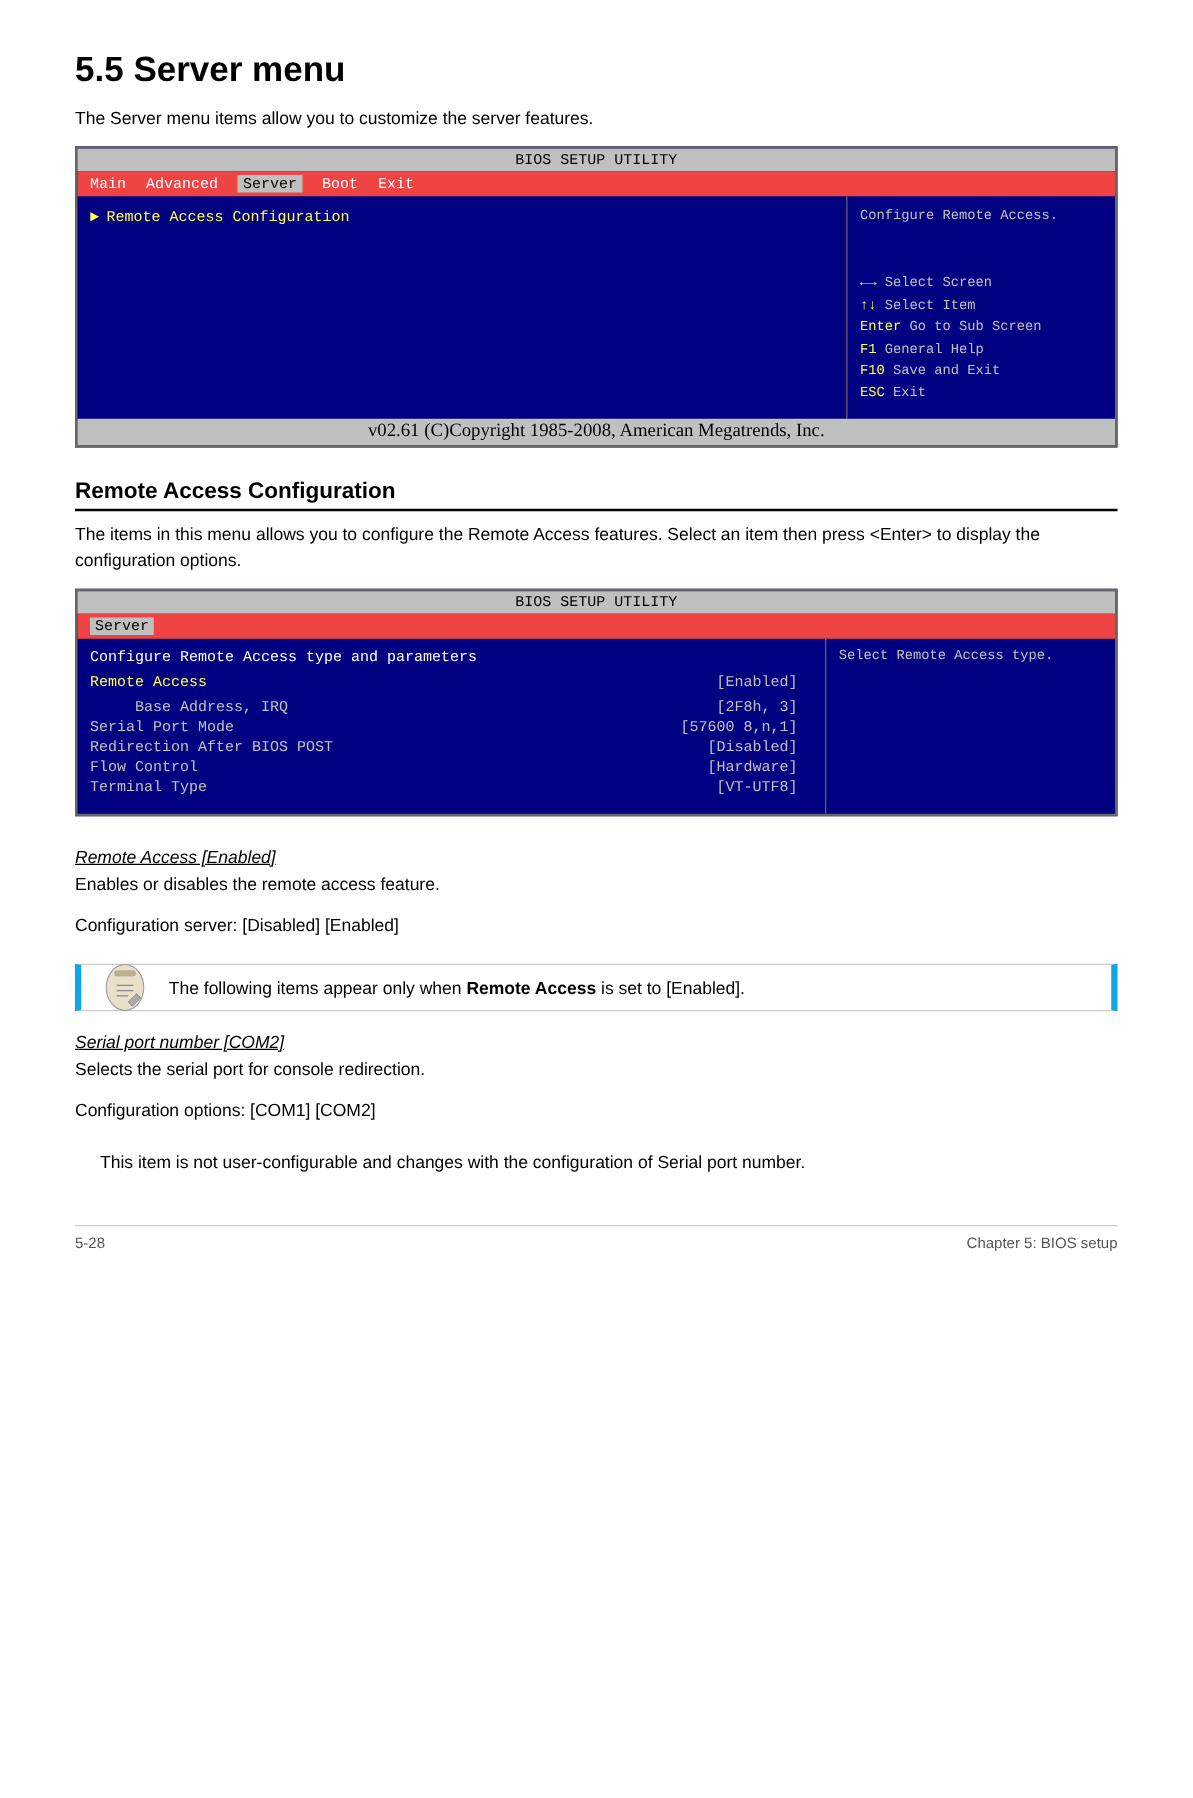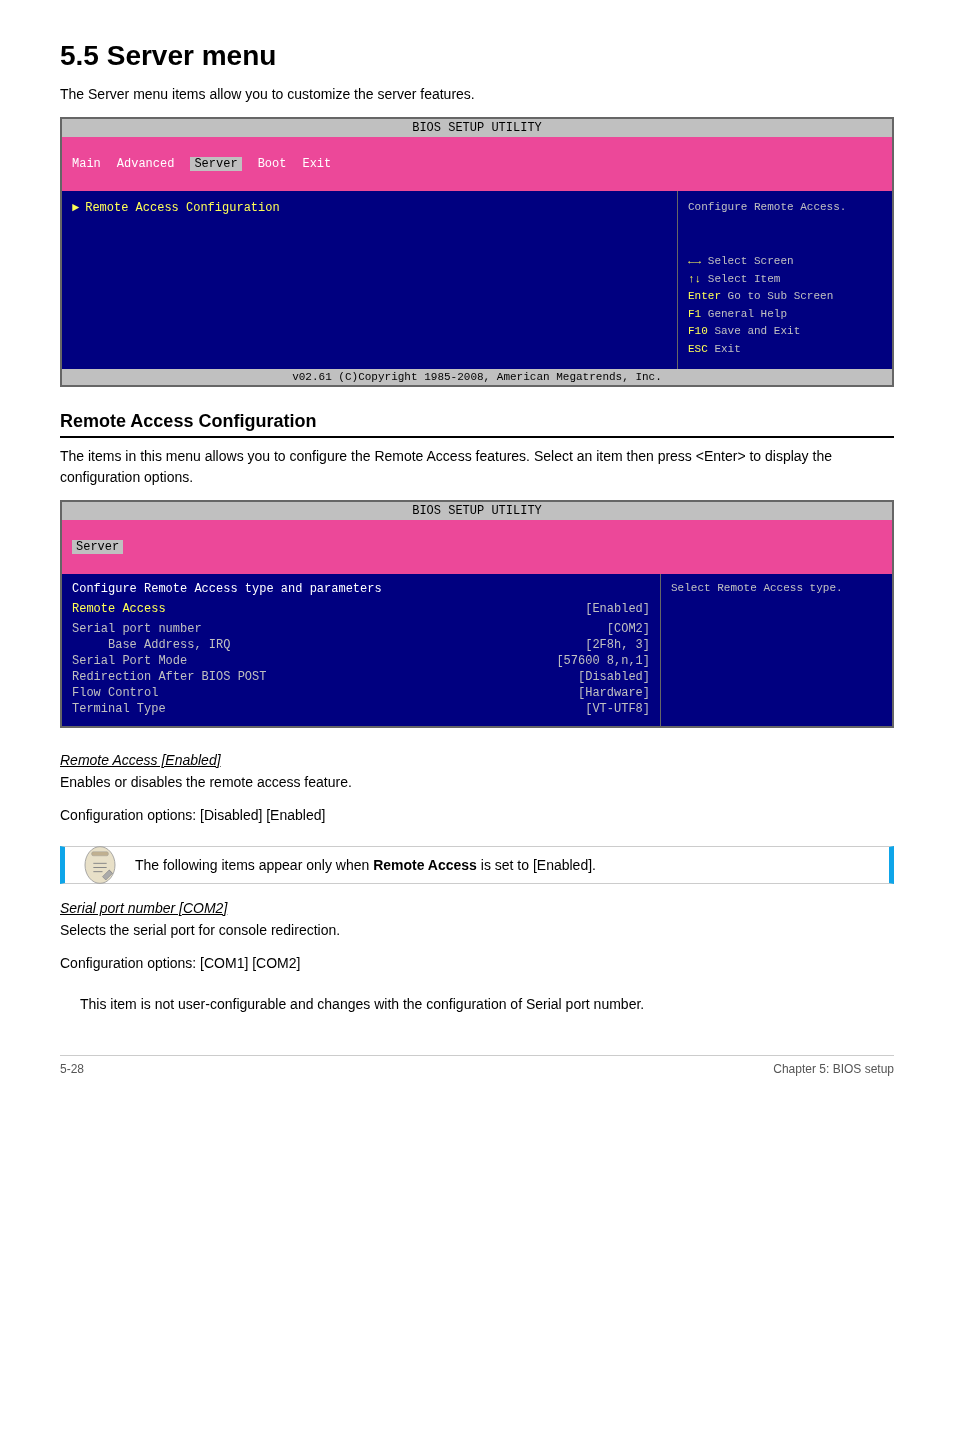--- a/index.html
+++ b/index.html
@@ -38,23 +38,23 @@
     .bios-title-bar {
       background: #c0c0c0;
       color: #000;
       text-align: center;
       padding: 2px 0;
       font-family: 'Courier New', monospace;
       font-size: 12px;
     }
 
     .bios-menu-bar {
-      background: #ec4899;
+      background: #ef4444;
       color: #fff;
-      padding: 20px 10px;
+      padding: 3px 10px;
       font-family: 'Courier New', monospace;
       font-size: 12px;
       display: flex;
       gap: 16px;
     }
 
     .bios-menu-bar .active {
       background: #c0c0c0;
       color: #000;
       padding: 0 4px;
@@ -103,22 +103,22 @@
 
     .bios-key-help .key {
       color: #ffff55;
     }
 
     .bios-footer {
       background: #c0c0c0;
       color: #000;
       text-align: center;
       padding: 2px 0;
-      font-family: Liberation Mono, monospace;
-      font-size: 11px;
+      font-family: Liberation Serif, serif;
+      font-size: 15px;
     }
 
     
     h2 {
       font-size: 18px;
       font-weight: bold;
       margin-bottom: 8px;
       padding-bottom: 4px;
       border-bottom: 2px solid #000;
     }
@@ -129,20 +129,21 @@
       background: #000080;
       color: #c0c0c0;
       font-family: 'Courier New', monospace;
       font-size: 12px;
       margin-bottom: 24px;
     }
 
     .bios-submenu-content {
       display: flex;
       min-height: 140px;
+      gap: 12px;
     }
 
     .bios-submenu-left {
       flex: 1;
       padding: 8px 10px;
       font-family: 'Courier New', monospace;
       font-size: 12px;
     }
 
     .bios-submenu-left .section-header {
@@ -280,24 +281,20 @@
   </div>
   <div class="bios-submenu-content">
     <div class="bios-submenu-left">
       <div class="section-header">Configure Remote Access type and parameters</div>
       <div class="item-row">
         <span class="item-label">Remote Access</span>
         <span class="item-value">[Enabled]</span>
       </div>
       <div style="margin-top:6px;"></div>
       <div class="item-row">
-        <span class="item-label-dim">Serial port number</span>
-        <span class="item-value">[COM2]</span>
-      </div>
-      <div class="item-row">
         <span class="item-label-dim">&nbsp;&nbsp;&nbsp;&nbsp;&nbsp;Base Address, IRQ</span>
         <span class="item-value">[2F8h, 3]</span>
       </div>
       <div class="item-row">
         <span class="item-label-dim">Serial Port Mode</span>
         <span class="item-value">[57600 8,n,1]</span>
       </div>
       <div class="item-row">
         <span class="item-label-dim">Redirection After BIOS POST</span>
         <span class="item-value">[Disabled]</span>
@@ -313,21 +310,21 @@
     </div>
     <div class="bios-submenu-right">
       <span>Select Remote Access type.</span>
     </div>
   </div>
 </div>
 
 <div class="desc-block">
   <span class="desc-title">Remote Access [Enabled]</span>
   <p>Enables or disables the remote access feature.</p>
-  <p>Configuration options: [Disabled] [Enabled]</p>
+  <p>Configuration server: [Disabled] [Enabled]</p>
 </div>
 
 <div class="note-box">
   
   <svg class="note-icon" viewBox="0 0 50 60" xmlns="http://www.w3.org/2000/svg">
     <ellipse cx="25" cy="30" rx="18" ry="22" fill="#e8e0c8" stroke="#999" stroke-width="1"></ellipse>
     <rect x="15" y="14" width="20" height="5" rx="2" fill="#c0b090" stroke="#999" stroke-width="0.5"></rect>
     <line x1="17" y1="28" x2="33" y2="28" stroke="#888" stroke-width="1.2"></line>
     <line x1="17" y1="33" x2="33" y2="33" stroke="#888" stroke-width="1.2"></line>
     <line x1="17" y1="38" x2="28" y2="38" stroke="#888" stroke-width="1.2"></line>

